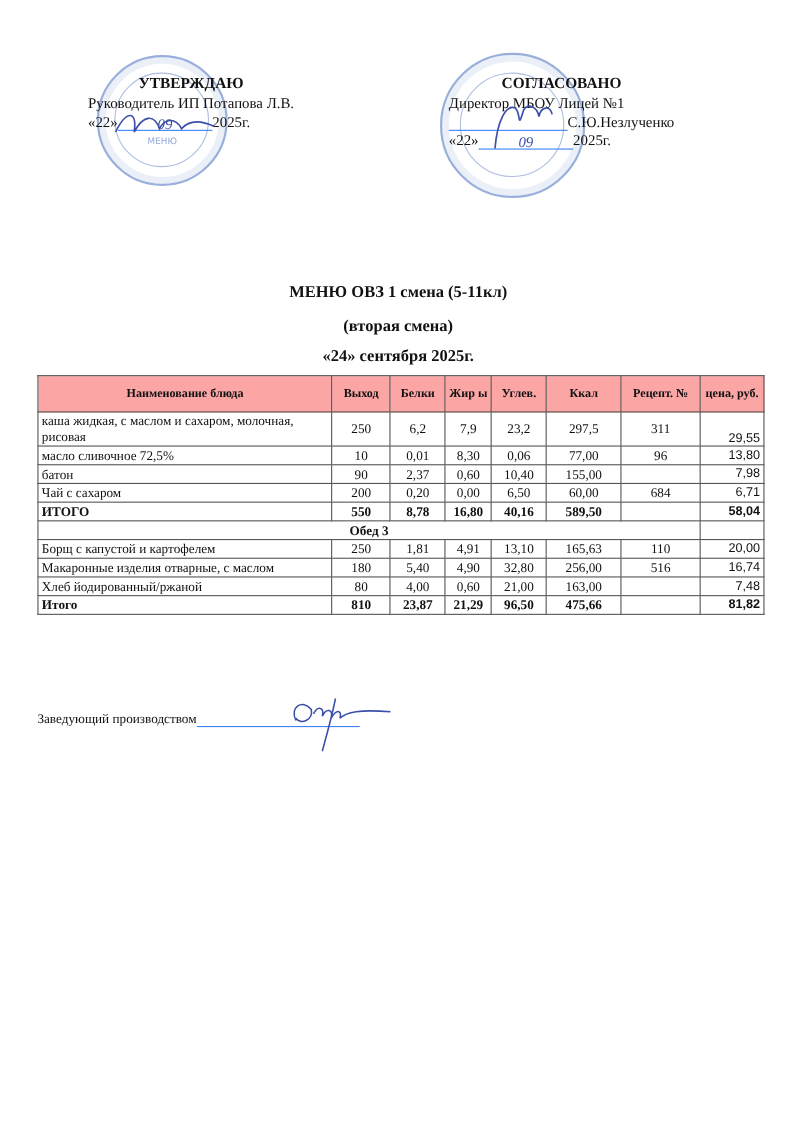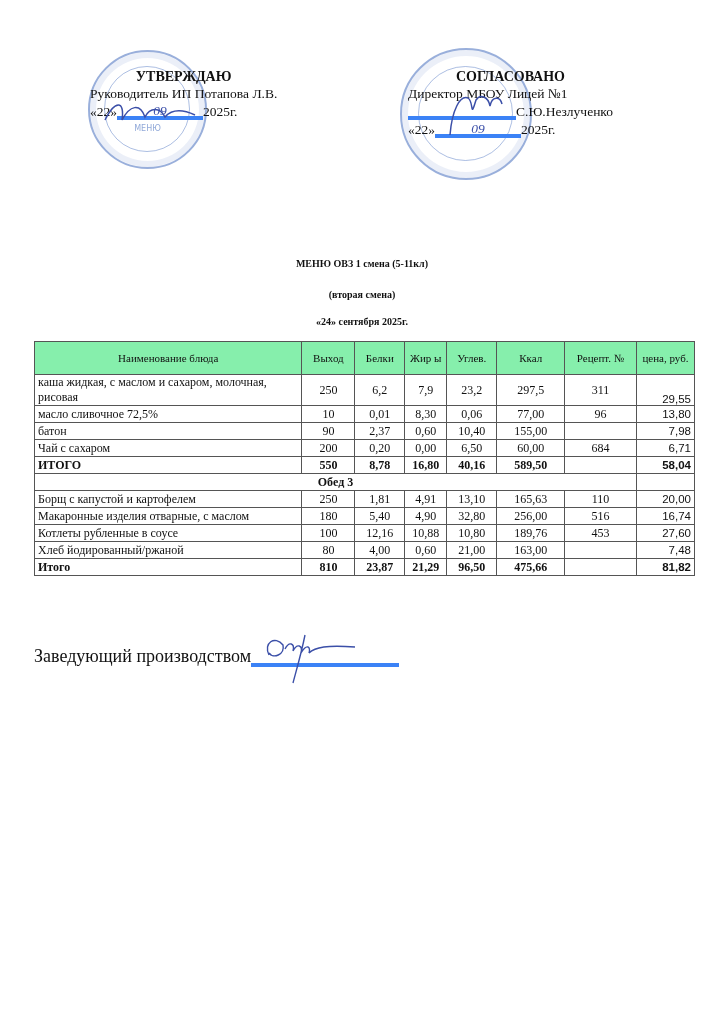--- a/index.html
+++ b/index.html
@@ -1,41 +1,41 @@
 <!DOCTYPE html>
 <html><head>
 <meta charset="utf-8">
 <style>
   html, body { margin:0; padding:0; background:#ffffff; }
   body { width:724px; height:1024px; position:relative; overflow:hidden;
          font-family:"Liberation Serif", "DejaVu Serif", serif; color:#111; }
   .approval { position:absolute; font-size:13.5px; line-height:17px; }
   .approval .head { font-weight:bold; font-size:14px; text-align:center; }
   .approval .line { white-space:nowrap; }
-  .u { display:inline-block; border-bottom:4px solid #3b82f6; height:14px; vertical-align:bottom; }
-  #left-approval { left:90px; top:68px; }
+  .u { display:inline-block; border-bottom:1px solid #3b82f6; height:14px; vertical-align:bottom; }
+  #left-approval { left:80px; top:68px; }
   #right-approval { left:408px; top:68px; }
   .stamp { position:absolute; border-radius:50%; border:2px solid rgba(70,110,190,0.55);
            box-shadow: inset 0 0 0 6px rgba(120,150,210,0.15); }
   .stamp .inner { position:absolute; border-radius:50%; border:1.5px solid rgba(70,110,190,0.45); }
   .stamp .txt { position:absolute; width:100%; text-align:center; color:rgba(70,110,190,0.6); font-size:8px; font-family:"DejaVu Sans", sans-serif; }
   .sig { position:absolute; }
-  .title { position:absolute; left:0; width:724px; text-align:center; font-weight:bold; font-size:10px; }
+  .title { position:absolute; left:0; width:724px; text-align:center; font-weight:bold; font-size:15px; }
   table { position:absolute; left:34px; top:341px; width:661px; border-collapse:collapse;
           font-size:12px; font-family:"Liberation Serif", serif; }
   td, th { border:1px solid #555; padding:0 3px; height:16px; }
-  th { background:#86efac; font-weight:normal; font-size:11px; height:32px; line-height:13px; }
+  th { background:#fca5a5; font-weight:bold; font-size:11px; height:32px; line-height:13px; }
   td.num { text-align:center; }
   td.price { text-align:right; font-family:"Liberation Sans", sans-serif; font-size:11.5px; }
   td.name { text-align:left; }
   tr.section td { text-align:center; font-weight:bold; }
   tr.total td { font-weight:bold; }
   tr.tall td { height:30px; }
   tr.tall td.price { vertical-align:bottom;text-align:right; }
-  .footer { position:absolute; left:34px; top:646px; font-size:18px; }
+  .footer { position:absolute; left:34px; top:646px; font-size:12px; }
 </style>
 </head>
 <body>
 
 <div class="stamp" style="left:88px; top:50px; width:115px; height:115px;">
   <div class="inner" style="left:14px; top:14px; width:84px; height:84px;"></div>
   <div class="txt" style="top:72px;">МЕНЮ</div>
 </div>
 
 <div class="stamp" style="left:400px; top:48px; width:128px; height:128px;">
@@ -158,30 +158,20 @@
         <td class="name">Макаронные изделия отварные, с маслом</td>
         <td class="num">180</td>
         <td class="num">5,40</td>
         <td class="num">4,90</td>
         <td class="num">32,80</td>
         <td class="num">256,00</td>
         <td class="num">516</td>
         <td class="price">16,74</td>
       </tr>
       <tr class="">
-        <td class="name">Котлеты рубленные в соусе</td>
-        <td class="num">100</td>
-        <td class="num">12,16</td>
-        <td class="num">10,88</td>
-        <td class="num">10,80</td>
-        <td class="num">189,76</td>
-        <td class="num">453</td>
-        <td class="price">27,60</td>
-      </tr>
-      <tr class="">
         <td class="name">Хлеб йодированный/ржаной</td>
         <td class="num">80</td>
         <td class="num">4,00</td>
         <td class="num">0,60</td>
         <td class="num">21,00</td>
         <td class="num">163,00</td>
         <td class="num"></td>
         <td class="price">7,48</td>
       </tr>
       <tr class="total">

